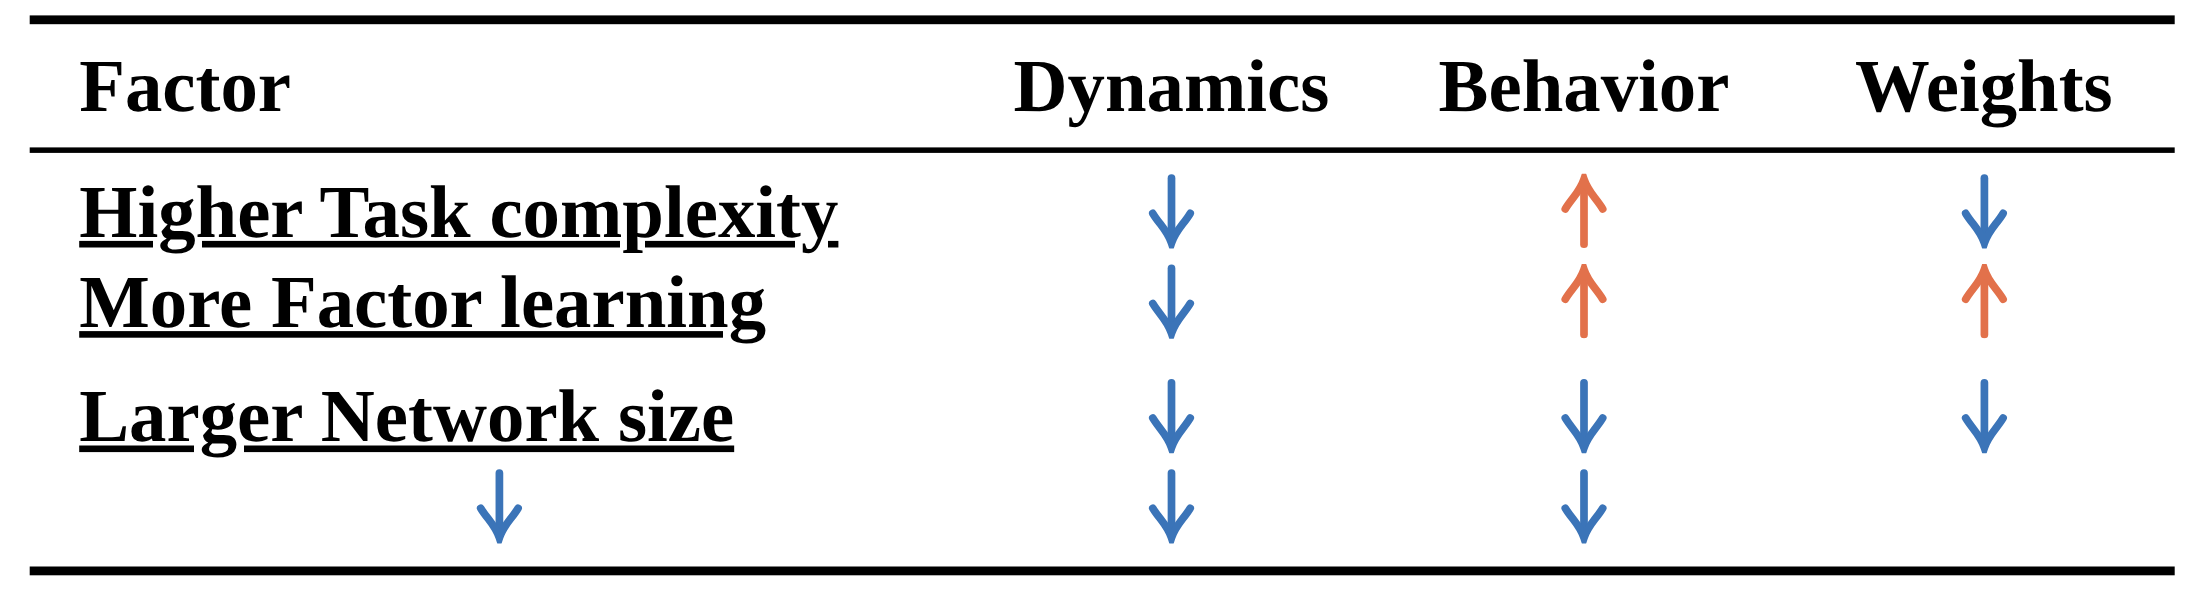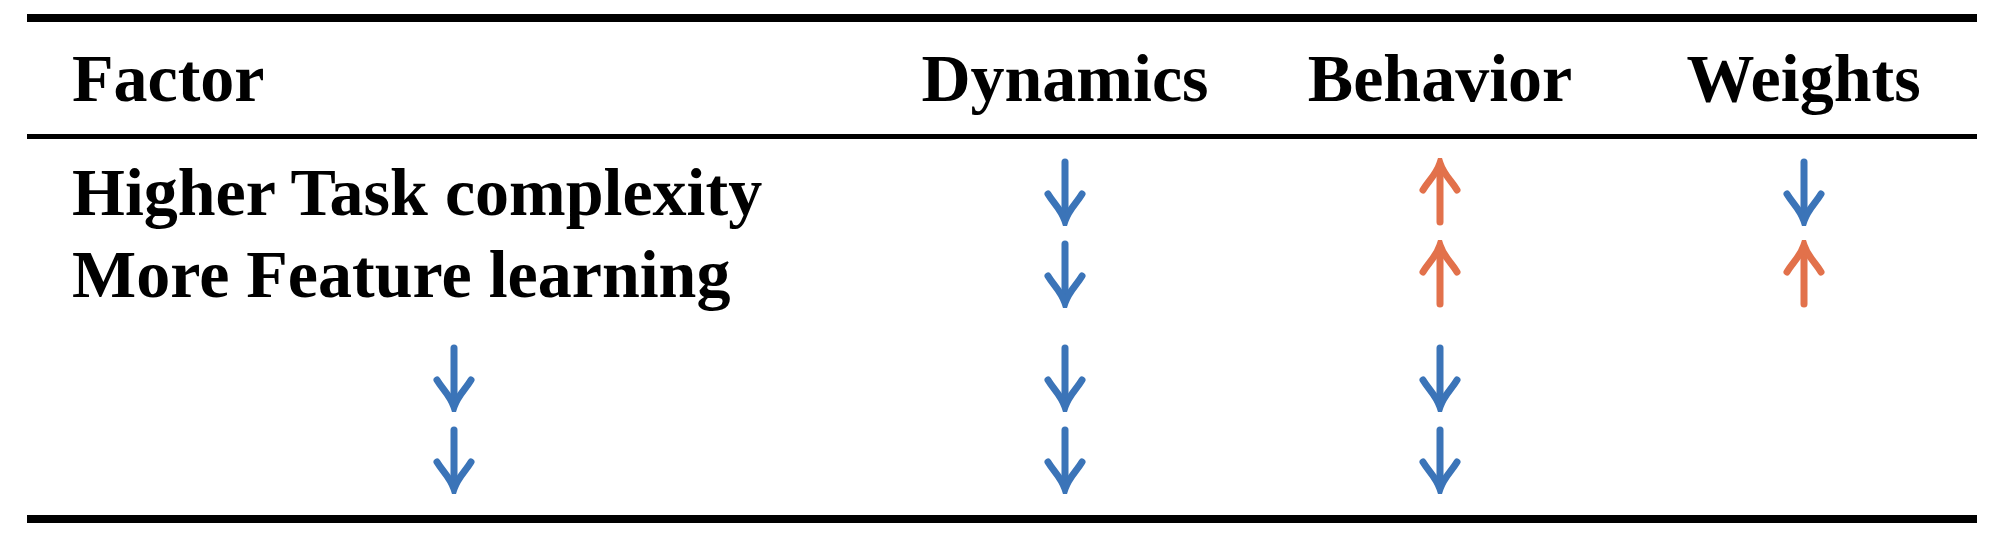--- a/index.html
+++ b/index.html
@@ -24,21 +24,21 @@
     background: #000000;
   }
   .rule.thick { height: 8px; }
   .rule.thin  { height: 5px; }
   .trow {
     display: grid;
     grid-template-columns: 853px 370px 380px 347px;
     align-items: center;
   }
   .trow.header { height: 112px; }
-  .trow.body   { height: 82px; }
+  .trow.body   { height: 82px; text-decoration: underline; }
   .tbody { padding: 12px 0 14px 0; }
   .group-gap { height: 22px; }
   .cell {
     font-size: 68px;
     line-height: 1;
     white-space: nowrap;
   }
   .factor-cell { padding-left: 45px; text-align: left; }
   .center-cell {
     display: flex;
@@ -97,21 +97,21 @@
       <div class="cell center-cell">
         <span class="arrow arrow-down" style="color: rgb(59, 116, 184);">
             <svg width="44" height="68">
               <use href="#arrow-shape"></use>
             </svg>
           </span>
       </div>
     </div>
 
     <div class="trow body">
-      <div class="cell factor-cell">More Feature learning</div>
+      <div class="cell factor-cell">More Factor learning</div>
       <div class="cell center-cell">
         <span class="arrow arrow-down" style="color: rgb(59, 116, 184);">
             <svg width="44" height="68">
               <use href="#arrow-shape"></use>
             </svg>
           </span>
       </div>
       <div class="cell center-cell">
         <span class="arrow arrow-up" style="color: rgb(226, 113, 75);">
             <svg width="44" height="68">
@@ -124,20 +124,21 @@
             <svg width="44" height="68">
               <use href="#arrow-shape"></use>
             </svg>
           </span>
       </div>
     </div>
 
     <div class="group-gap"></div>
 
     <div class="trow body">
+      <div class="cell factor-cell">Larger Network size</div>
       <div class="cell center-cell">
         <span class="arrow arrow-down" style="color: rgb(59, 116, 184);">
             <svg width="44" height="68">
               <use href="#arrow-shape"></use>
             </svg>
           </span>
       </div>
       <div class="cell center-cell">
         <span class="arrow arrow-down" style="color: rgb(59, 116, 184);">
             <svg width="44" height="68">

